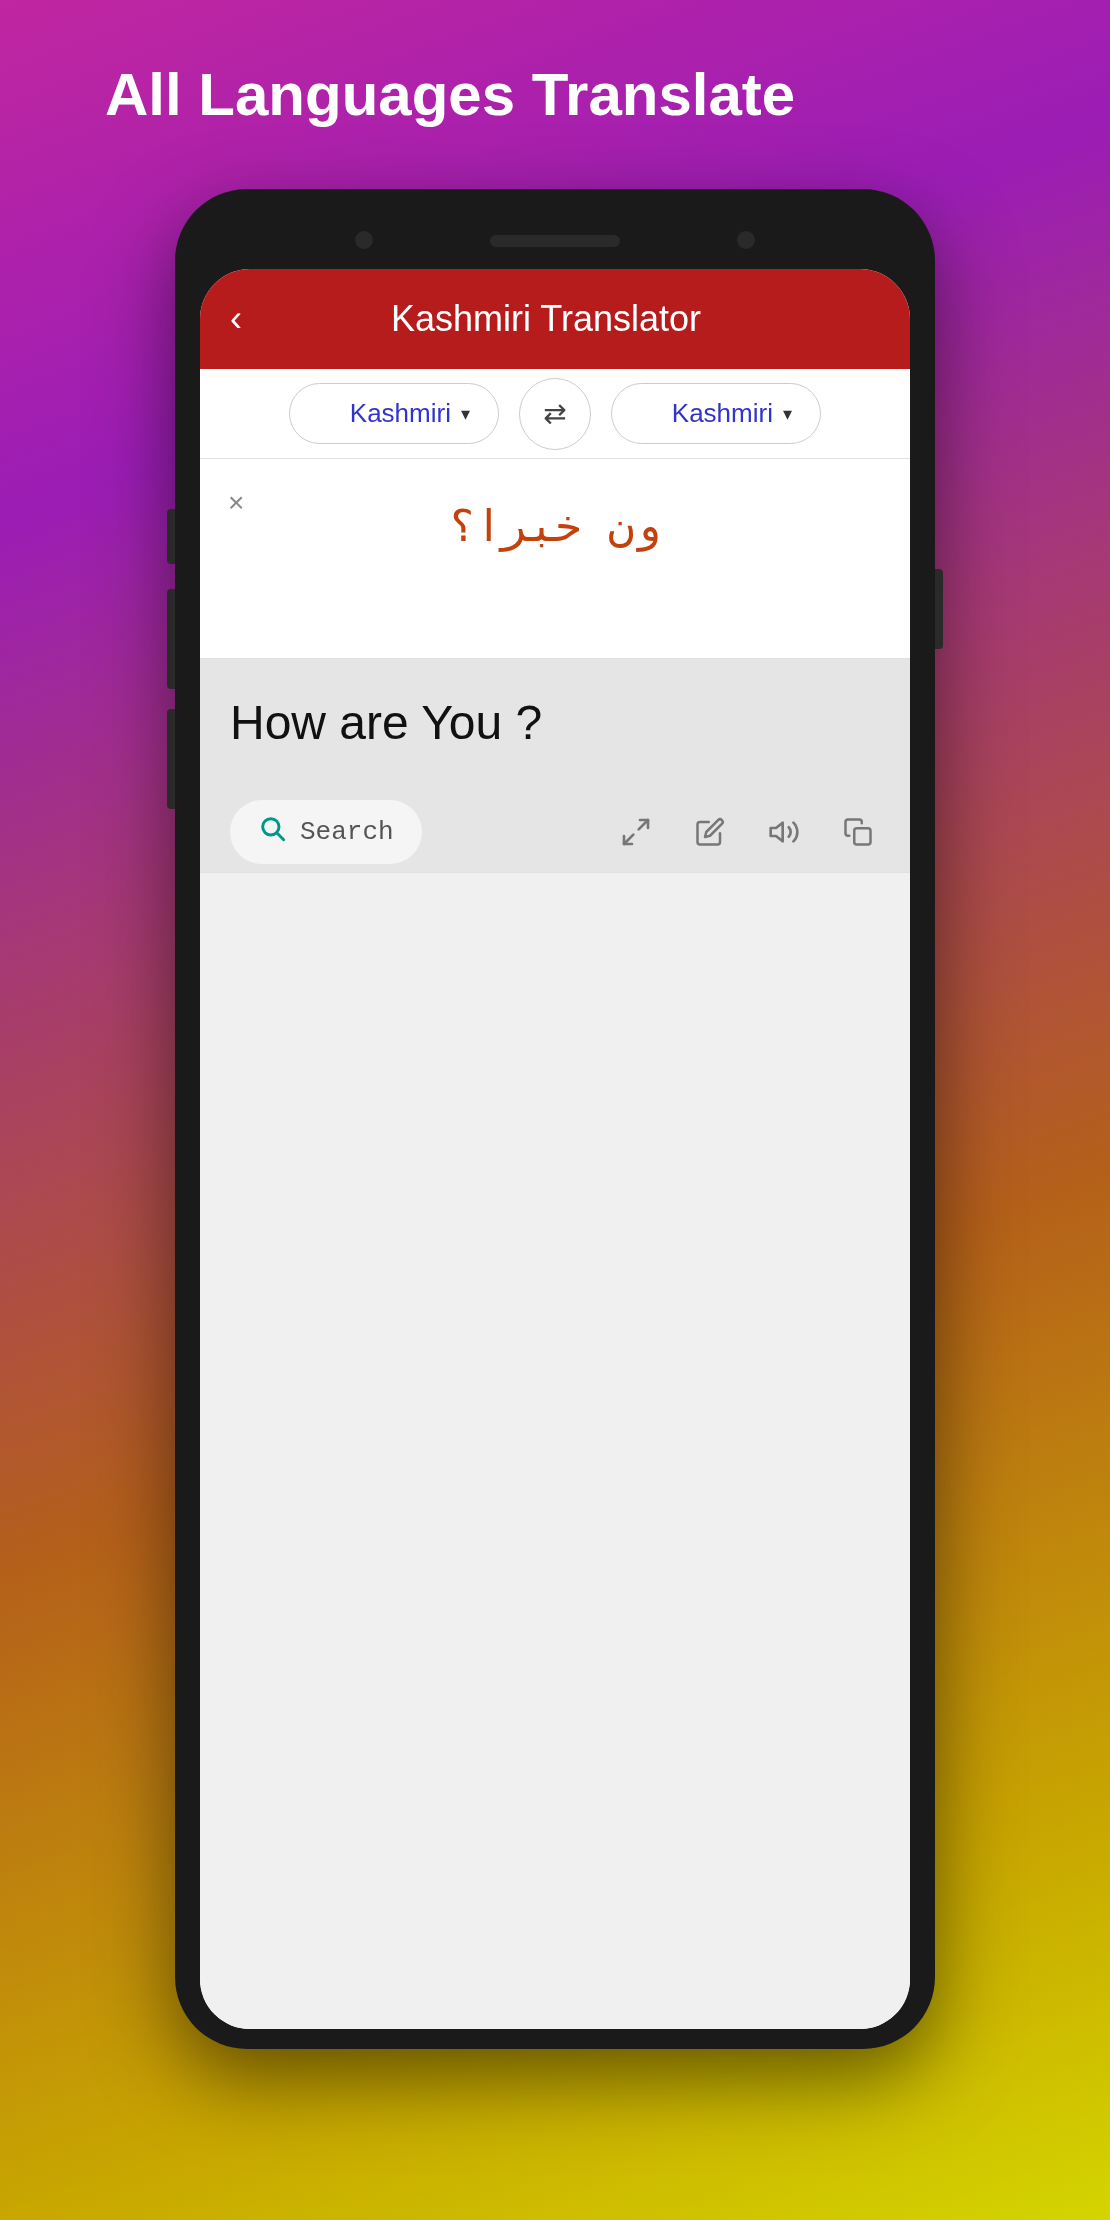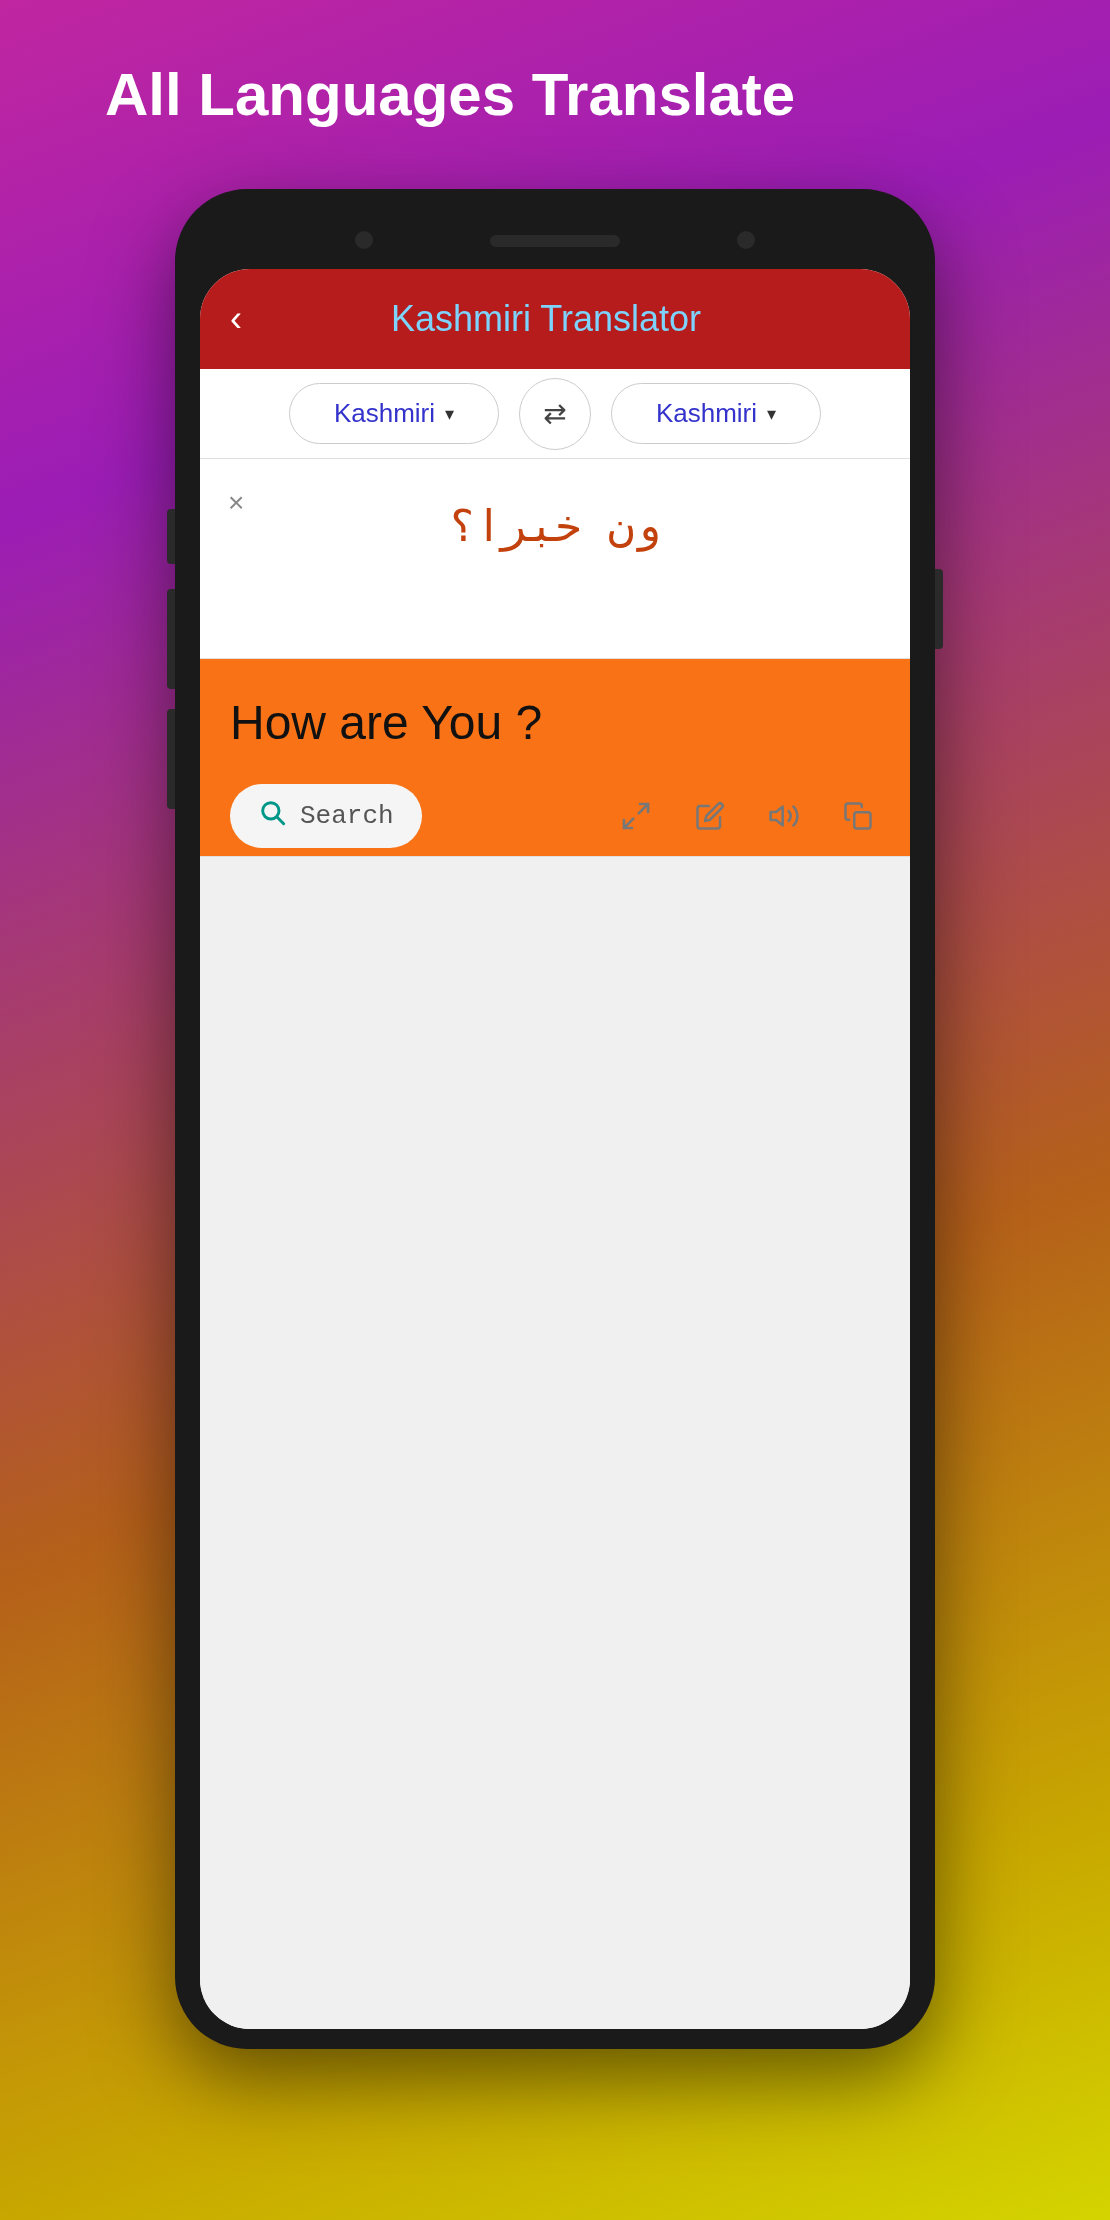--- a/index.html
+++ b/index.html
@@ -102,21 +102,21 @@
     }
 
     .back-arrow {
       color: #ffffff;
       font-size: 36px;
       margin-right: 30px;
       cursor: pointer;
     }
 
     .app-title {
-      color: #7dd3fc;
+      color: #ffffff;
       font-size: 36px;
       font-weight: 500;
       flex: 1;
       text-align: center;
       margin-right: 60px;
     }
 
     
     .lang-bar {
       background: #ffffff;
@@ -131,21 +131,21 @@
 
     .lang-dropdown {
       display: flex;
       align-items: center;
       border: 1.5px solid #cccccc;
       border-radius: 50px;
       padding: 14px 28px;
       background: #ffffff;
       cursor: pointer;
       min-width: 210px;
-      justify-content: center;
+      justify-content: flex-end;
     }
 
     .lang-dropdown span {
       color: #3333cc;
       font-size: 26px;
       font-weight: 500;
     }
 
     .lang-dropdown .chevron {
       color: #333333;
@@ -193,27 +193,27 @@
       color: #c2410c;
       text-align: center;
       direction: rtl;
       font-family: Liberation Mono, monospace;
       line-height: 1.4;
       padding-top: 10px;
     }
 
     
     .translated-area {
-      background: #f97316;
+      background: #e5e5e5;
       flex: 0 0 auto;
       padding: 30px 30px 8px 30px;
       border-bottom: 1.5px solid #e0e0e0;
       display: flex;
       flex-direction: column;
-      gap: 28px;
+      gap: 44px;
     }
 
     .translated-text {
       font-size: 48px;
       color: #111111;
       font-weight: 400;
       line-height: 1.4;
     }
 
     .action-bar {

